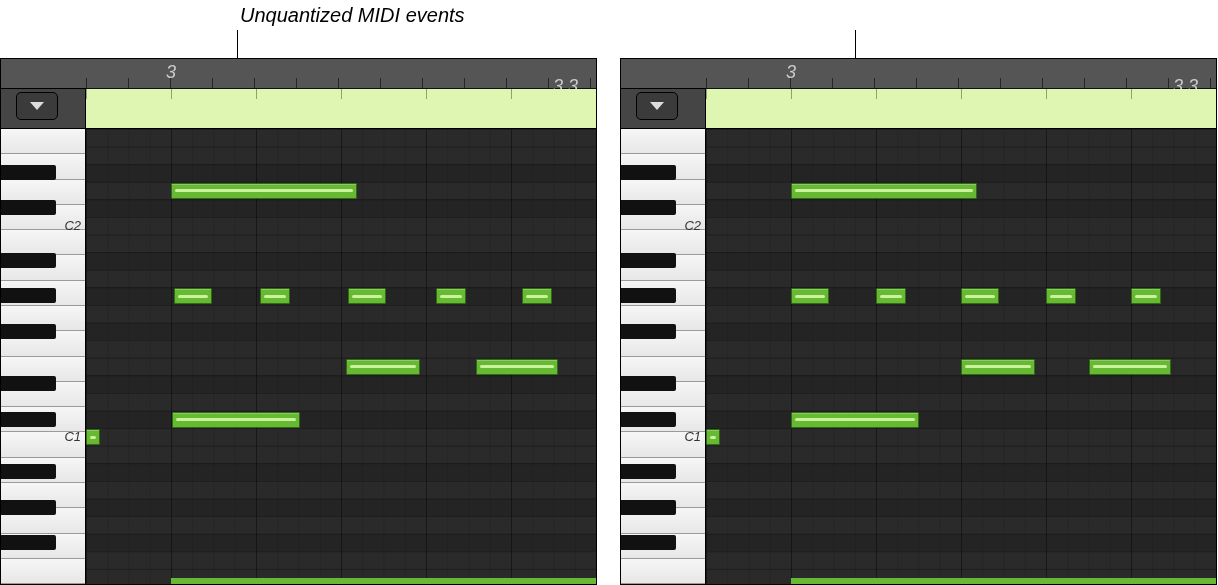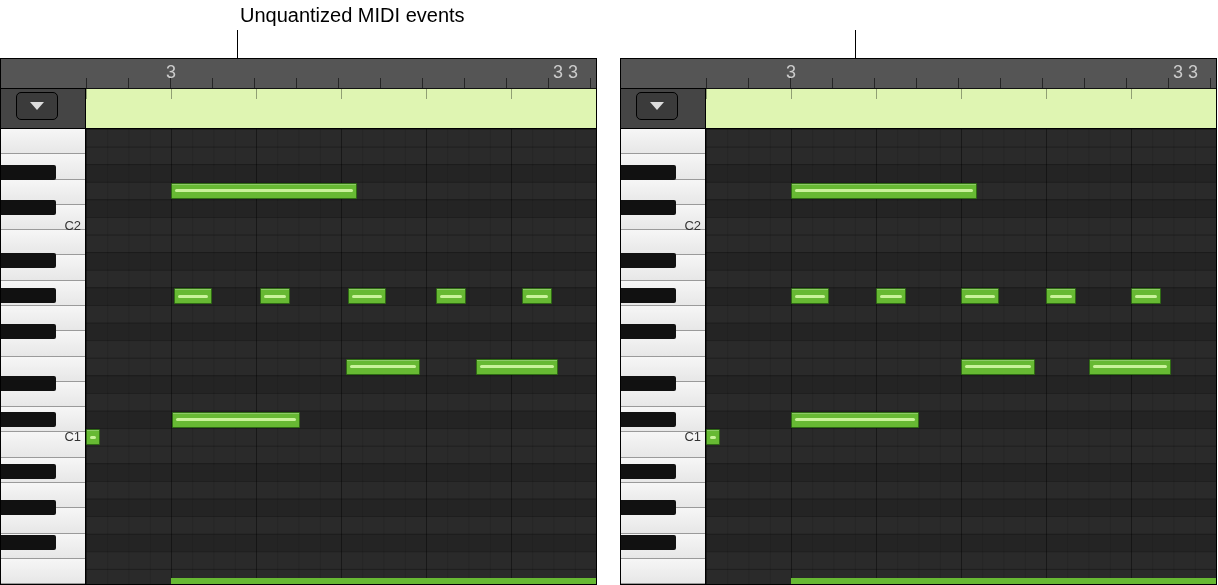--- a/index.html
+++ b/index.html
@@ -11,20 +11,21 @@
     background: #fff;
     font-family: -apple-system, BlinkMacSystemFont, "Helvetica Neue", Arial, sans-serif;
     font-size: 20px;
     color: #000;
   }
 
   .stage {
     position: relative;
     width: 999px;
     height: 585px;
+    font-style: italic;
   }
 
   
   .callout {
     position: absolute;
     top: 4px;
     font-size: 20px;
     color: #000;
     white-space: nowrap;
   }
@@ -85,21 +86,21 @@
     position: absolute;
     left: 85px; right: 0;
     top: 0;
     height: 30px;
     background: #555;
     border-bottom: 1px solid #111;
     color: #ccc;
     font-size: 18px;
   }
   .ruler .mark1 { position: absolute; left: 80px;  top: 3px; }
-  .ruler .mark2 { position: absolute; right: 18px; top: 3px; }
+  .ruler .mark2 { position: absolute; right: 18px; top: 17px; }
   
   .ruler::before {
     content: "";
     position: absolute;
     left: 0; right: 0; bottom: 0;
     height: 10px;
     background-image:
       linear-gradient(to right, rgba(0,0,0,0.55) 1px, transparent 1px);
     background-size: 42px 100%;
   }

